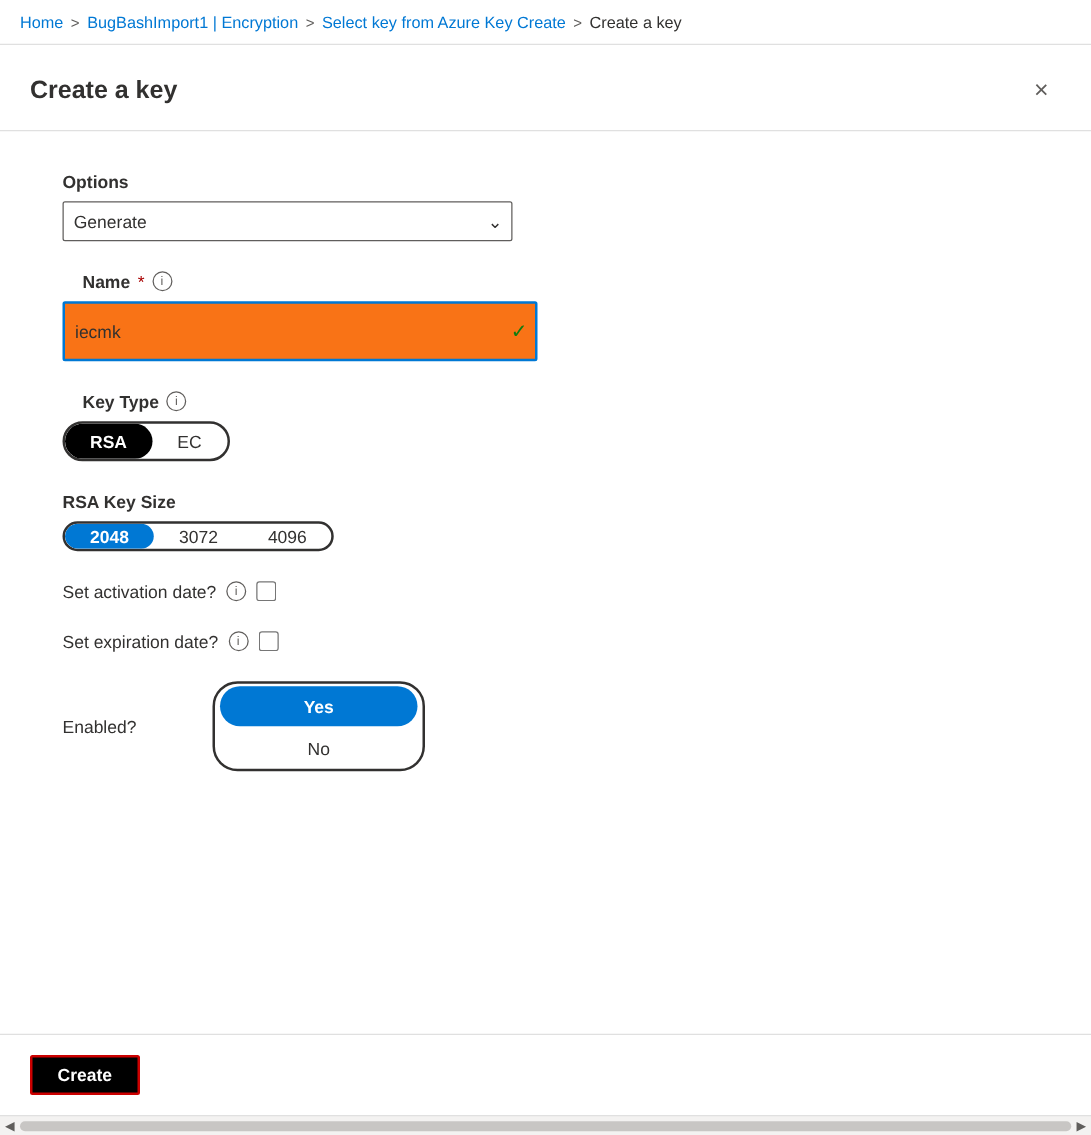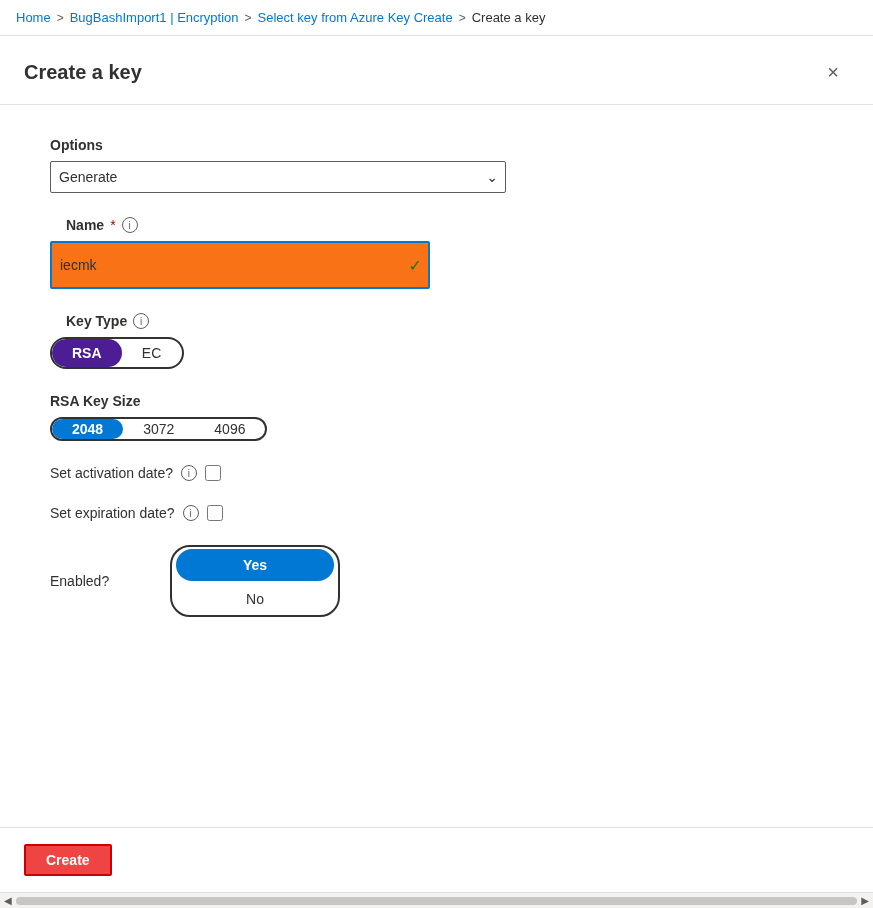--- a/index.html
+++ b/index.html
@@ -108,21 +108,21 @@
       display: inline-flex;
       align-items: center;
       justify-content: center;
       font-size: 10px;
       color: #605e5c;
       cursor: pointer;
       flex-shrink: 0;
     }
     .select-wrapper {
       position: relative;
-      width: 456px;
+      width: 360px;
     }
     .form-select {
       width: 100%;
       height: 32px;
       border: 1px solid #605e5c;
       border-radius: 2px;
       padding: 0 32px 0 8px;
       font-size: 14px;
       color: #323130;
       background: #fff;
@@ -174,21 +174,21 @@
       justify-content: center;
       font-size: 14px;
       cursor: pointer;
       border: none;
       background: transparent;
       font-weight: 400;
       color: #323130;
       min-width: 60px;
     }
     .toggle-option.active {
-      background: #4c1d95;
+      background: #000000;
       color: #fff;
       border-radius: 18px;
       font-weight: 600;
     }
     
     .rsa-toggle-group {
       display: inline-flex;
       border: 2px solid #323130;
       border-radius: 20px;
       overflow: hidden;
@@ -268,21 +268,21 @@
       font-weight: 600;
       margin: 2px 4px;
     }
     .dialog-footer {
       border-top: 1px solid #e0e0e0;
       padding: 16px 24px;
       display: flex;
       align-items: center;
     }
     .create-btn {
-      background: #ef4444;
+      background: #000000;
       color: #fff;
       border: 2px solid #cc0000;
       border-radius: 2px;
       padding: 6px 20px;
       font-size: 14px;
       font-weight: 600;
       cursor: pointer;
       height: 32px;
     }
     .scrollbar-area {

